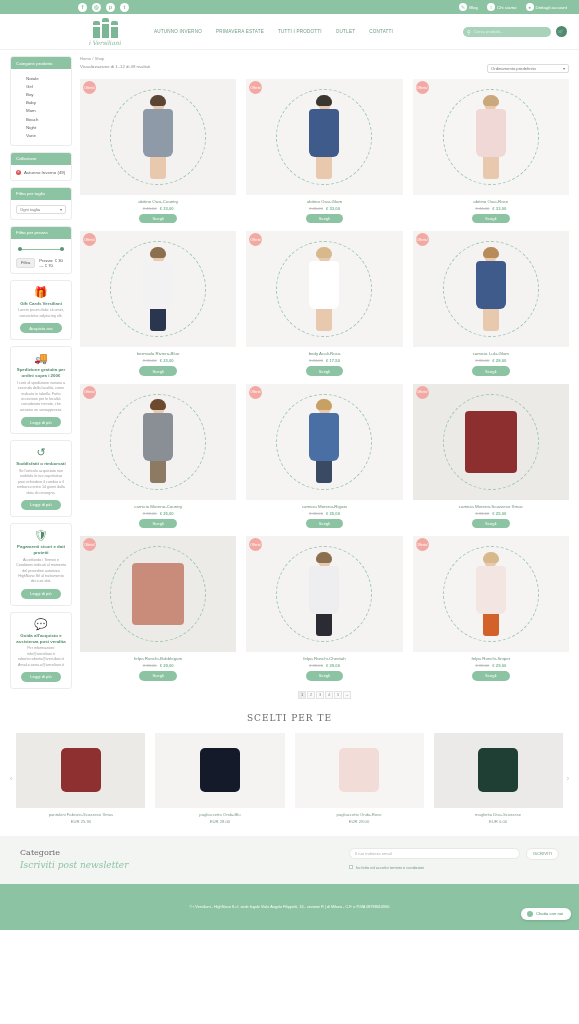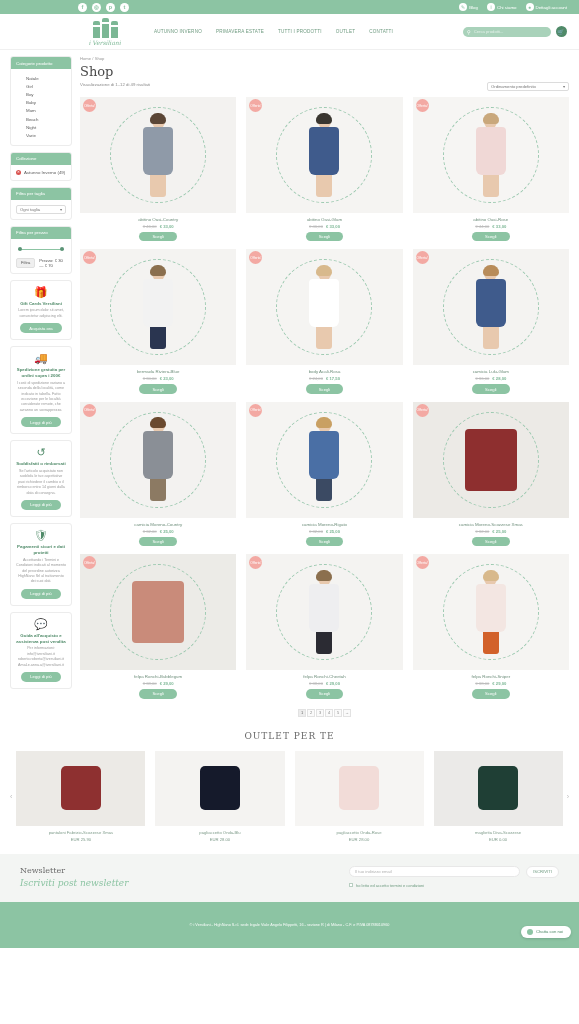--- a/index.html
+++ b/index.html
@@ -315,21 +315,20 @@
       <div class="big-ic">💬</div>
       <div class="pt">Guida all'acquisto e assistenza post vendita</div>
       <div class="pd">Per informazioni: info@iversiliani.it roberto.roberta@iversiliani.it AmaLe.anna.a@iversiliani.it</div>
       <span class="pill">Leggi di più</span>
     </div>
 
   </div>
 
   <div class="content">
     <div class="crumb">Home / Shop</div>
-    <div class="shop-title">Shop</div>
     <div class="result-row">
       <div class="result-count">Visualizzazione di 1–12 di 49 risultati</div>
       <div class="sort-select">
         <span>Ordinamento predefinito</span>
         <span>▾</span>
       </div>
     </div>
 
     <div class="grid" id="grid">
         <div class="card"><div class="badge">Offerta!</div><div class="thumb" style="background:#f3f2f0">
@@ -460,21 +459,21 @@
       <span class="cur">1</span>
       <span>2</span>
       <span>3</span>
       <span>4</span>
       <span>5</span>
       <span>→</span>
     </div>
   </div>
 </div>
 
-<div class="section-title">OUTLET PER TE</div>
+<div class="section-title">SCELTI PER TE</div>
 <div class="carousel">
   <span class="arrow">‹</span>
   <div class="carousel-inner" id="carousel">
       <div class="cc">
         <div class="cc-thumb" style="background:#eceae6">
           <div style="width:40px;height:44px;border-radius:5px;background:#8e3030"></div>
         </div>
         <div class="cc-name">pantaloni Fabrizio-Scozzese Xmas</div>
         <div class="cc-price">EUR 25.90</div>
       </div>
@@ -498,21 +497,21 @@
         </div>
         <div class="cc-name">maglietta Diva-Scozzese</div>
         <div class="cc-price">EUR 0.00</div>
       </div>
     </div>
   <span class="arrow">›</span>
 </div>
 
 <div class="newsletter">
   <div class="nl-left">
-    <h3>Newsletter</h3>
+    <h3>Categorie</h3>
     <div class="script">Iscriviti post newsletter</div>
   </div>
   <div class="nl-right">
     <div class="nl-form">
       <div class="nl-input">
         <span>Il tuo indirizzo email</span>
       </div>
       <span class="nl-btn">ISCRIVITI</span>
     </div>
     <div class="nl-check">

